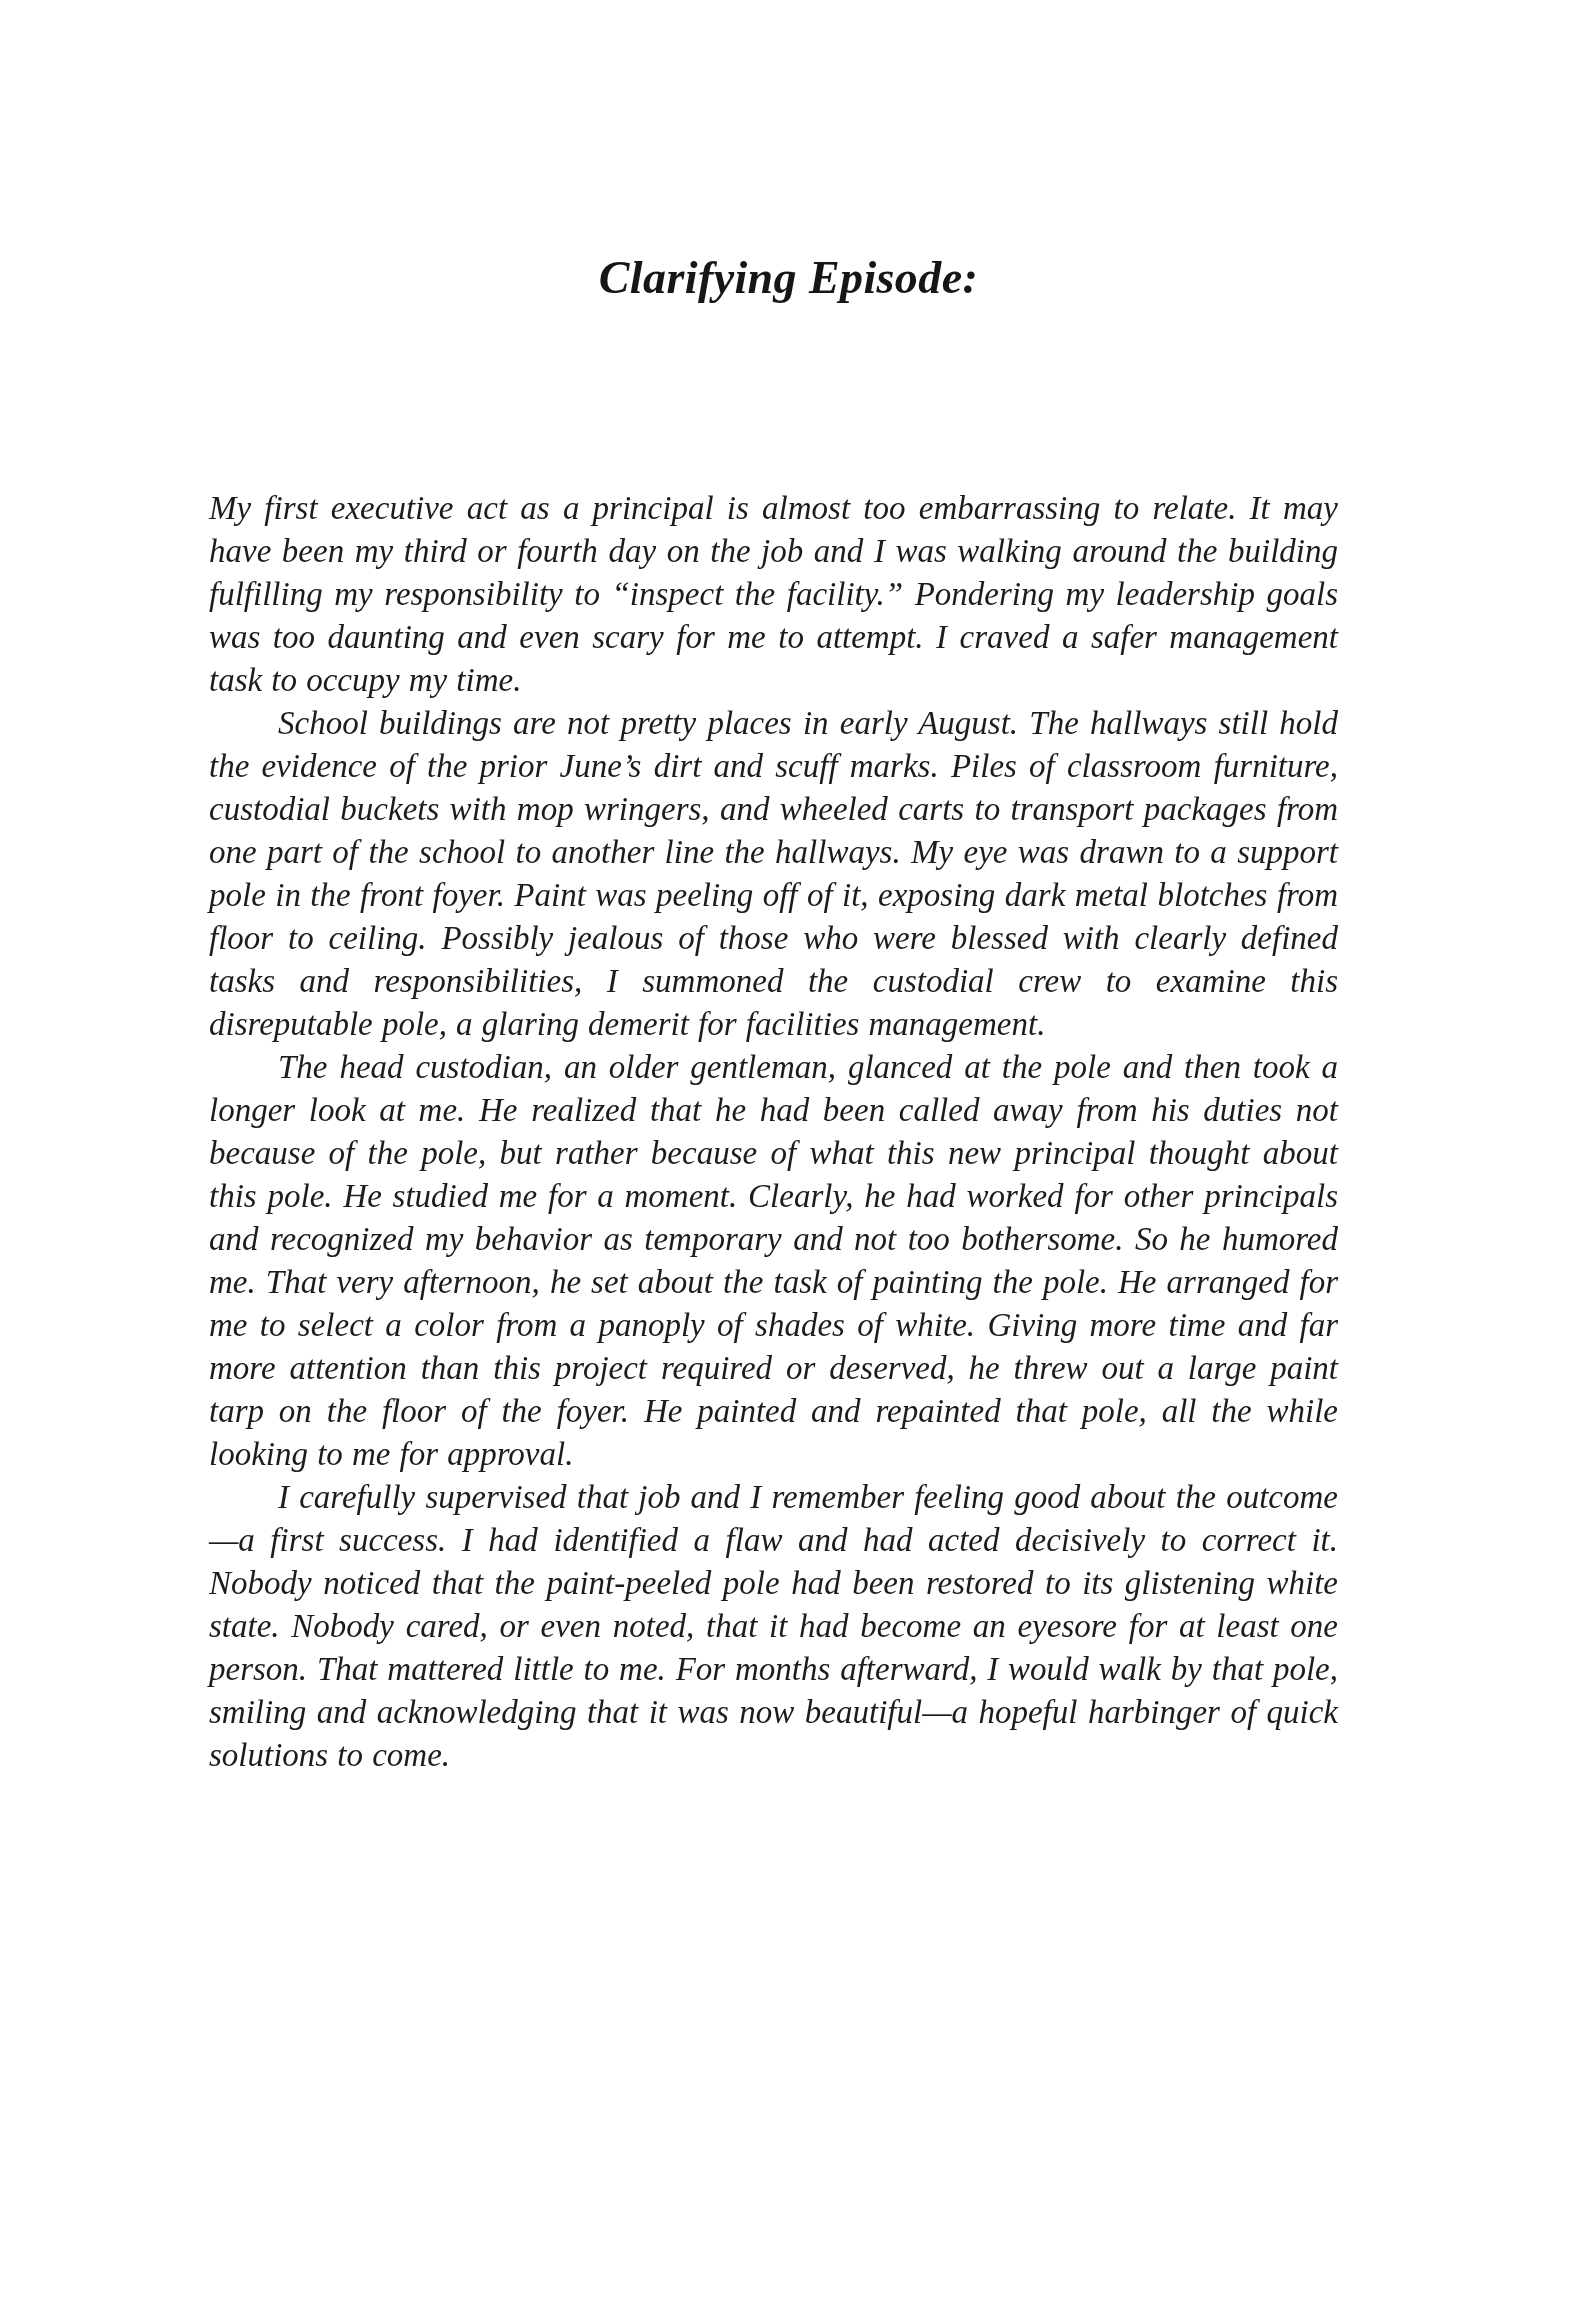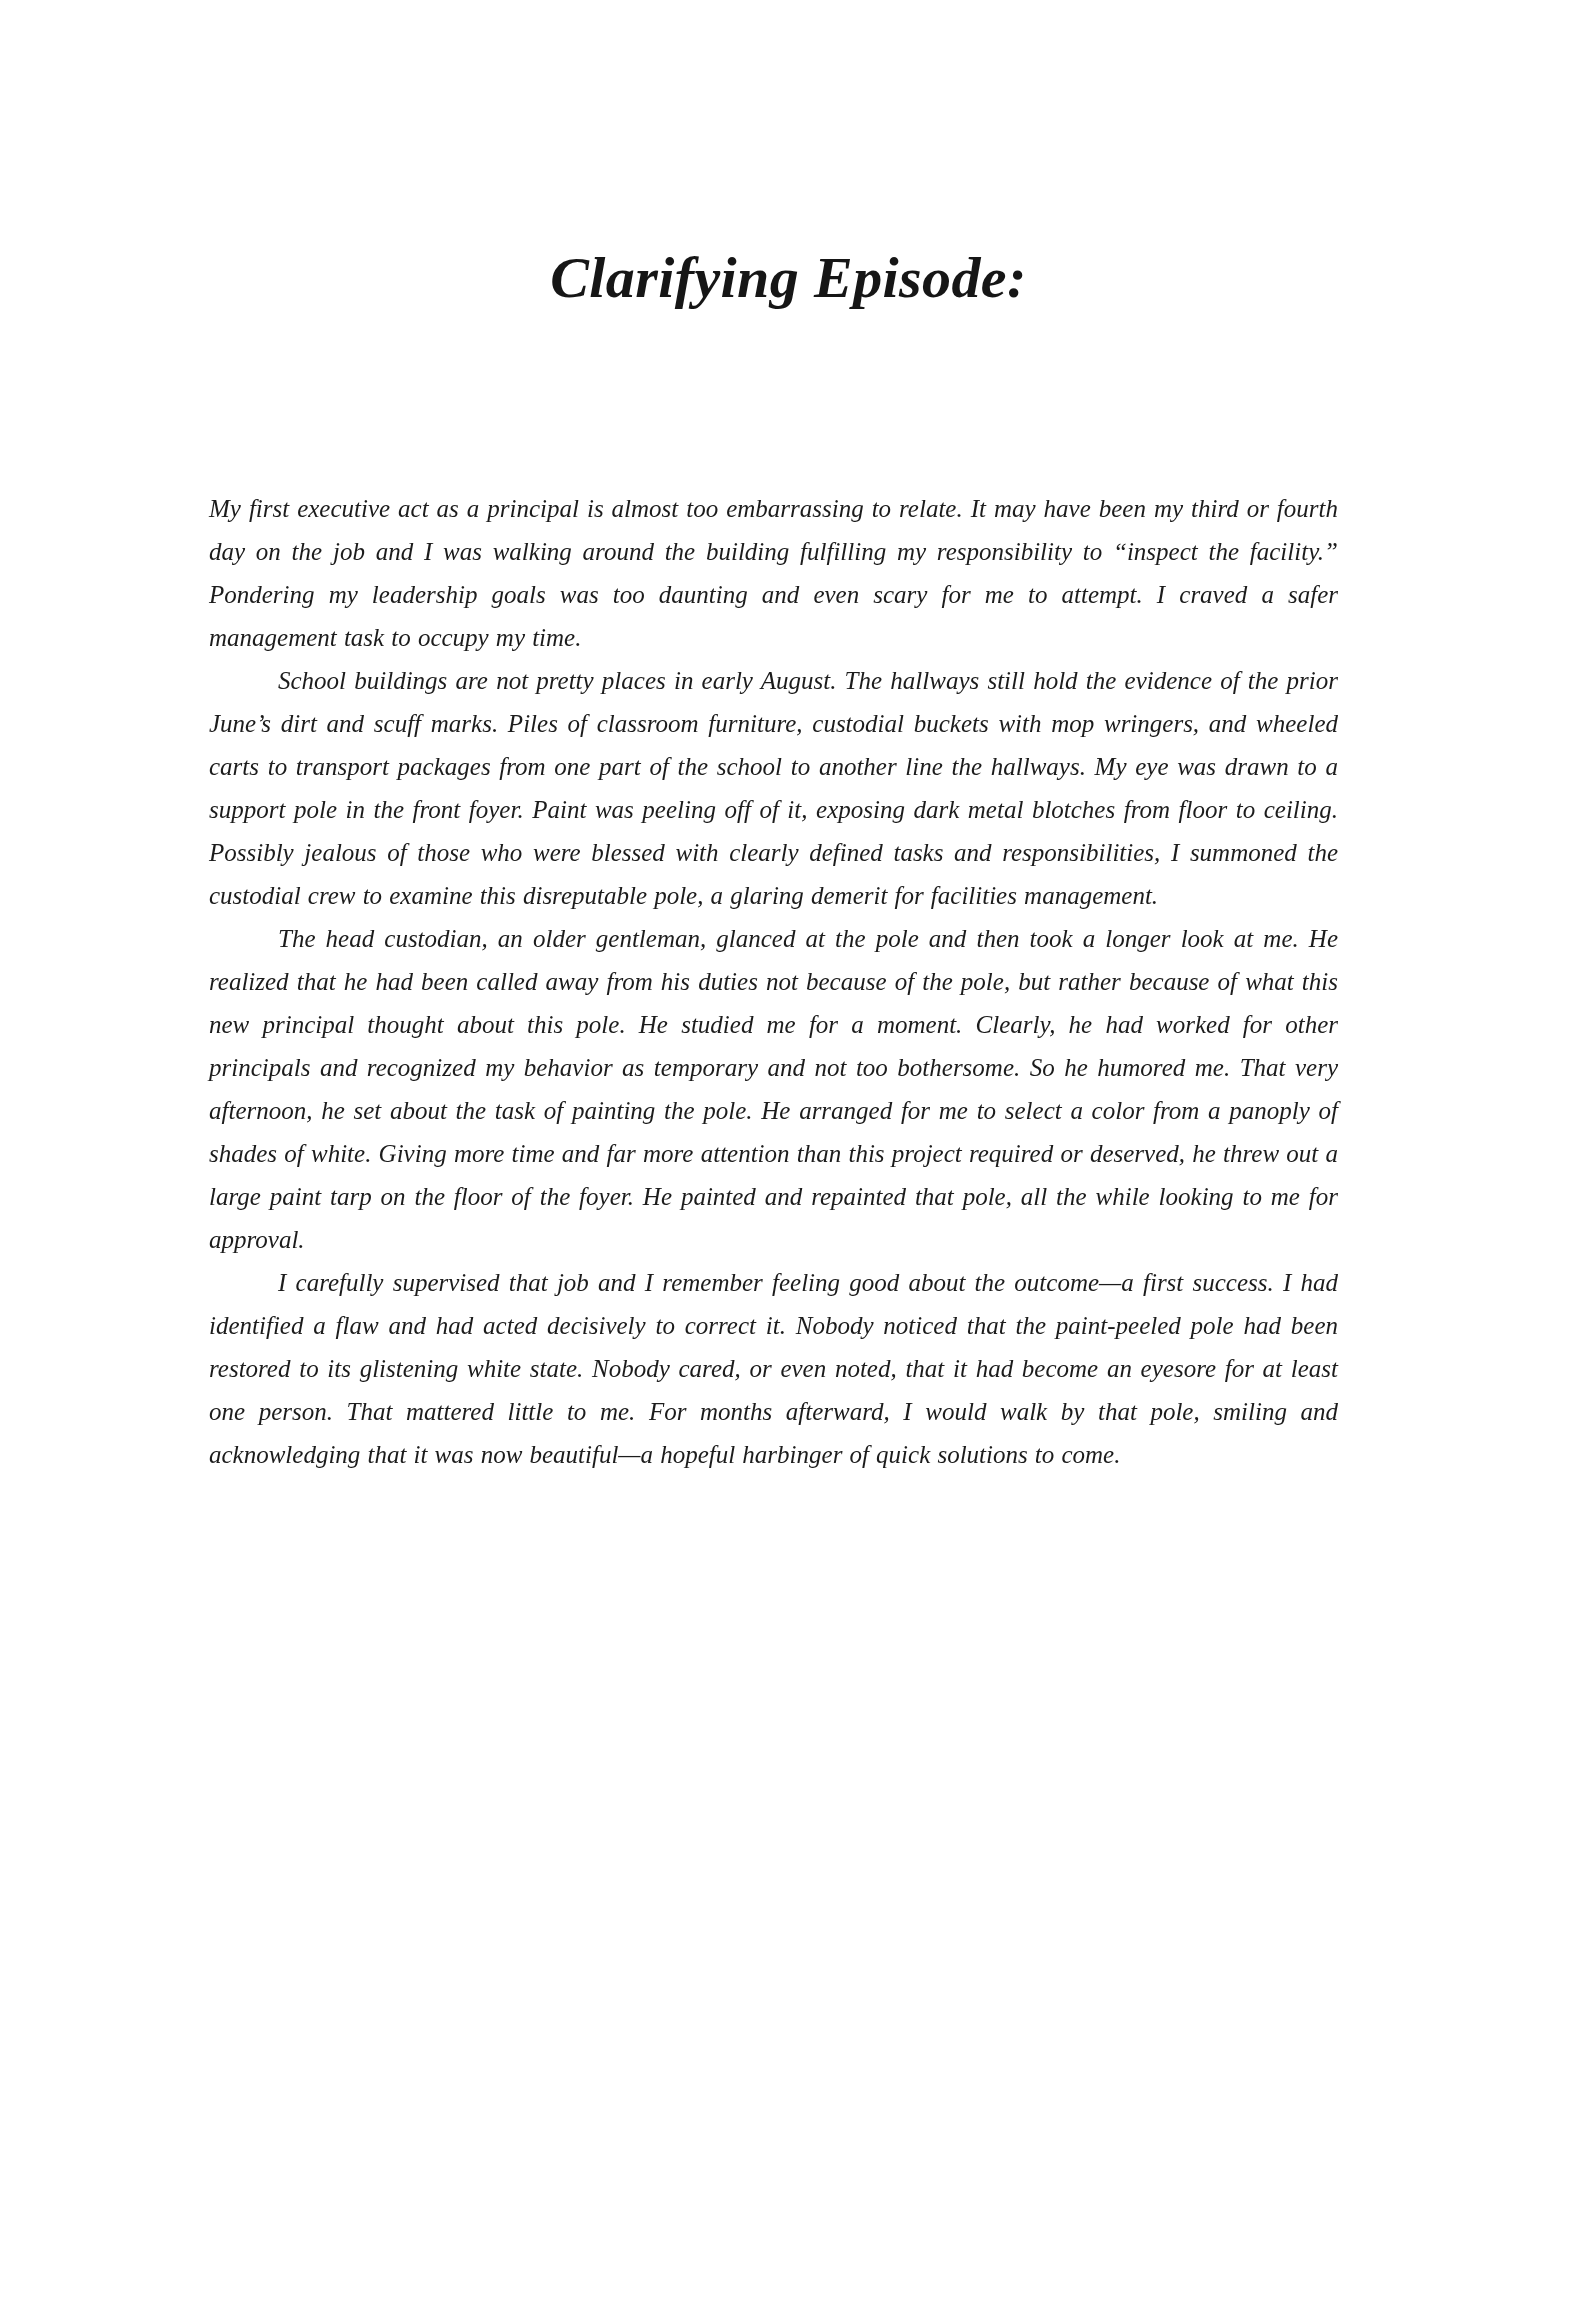--- a/index.html
+++ b/index.html
@@ -15,31 +15,31 @@
     box-sizing: border-box;
     overflow: hidden;
     font-family: "Liberation Serif", "DejaVu Serif", serif;
     color: #1c1c1c;
   }
   .title-block {
     padding-top: 245px;
     text-align: center;
     font-style: italic;
     font-weight: bold;
-    font-size: 58px;
+    font-size: 46px;
     line-height: 66px;
     letter-spacing: 0.4px;
     color: #161616;
   }
   .body-block {
     margin-top: 176px;
     margin-left: 209px;
     width: 1129px;
     font-style: italic;
-    font-size: 25px;
+    font-size: 33px;
     line-height: 43px;
     text-align: justify;
     color: #1c1c1c;
   }
   .body-block p {
     margin: 0;
     text-indent: 69px;
     word-spacing: 0.9px;
   }
   .body-block p.first {

